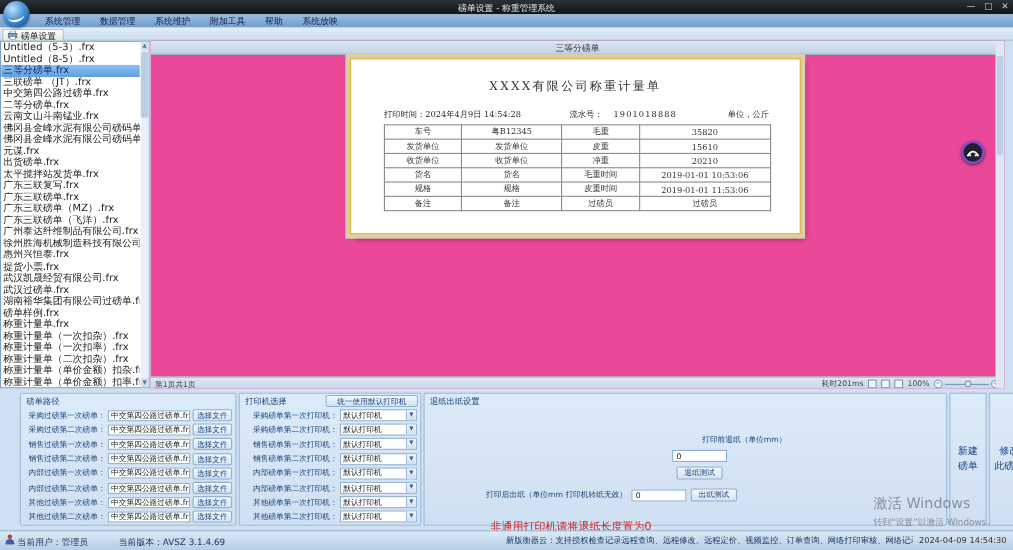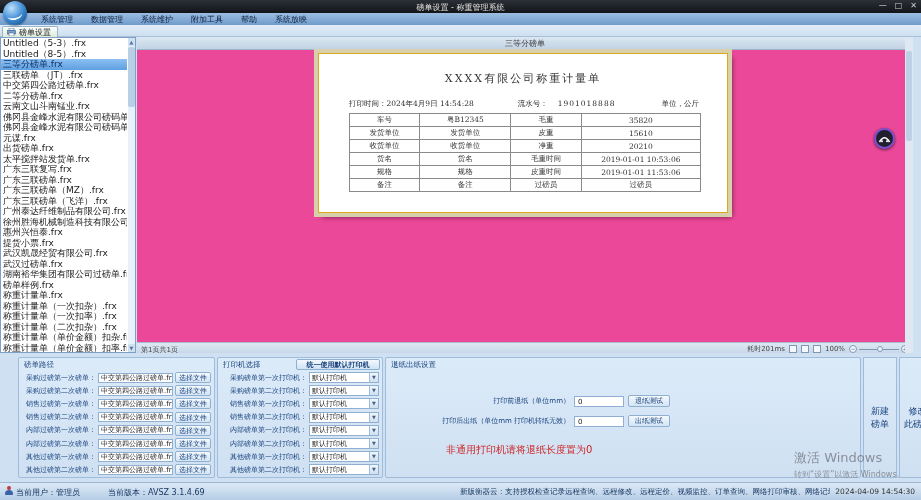--- a/index.html
+++ b/index.html
@@ -96,29 +96,29 @@
 
   .frow { display:flex; align-items:center; height:13.2px; padding:0 3px; gap:2px; }
   .flabel { width:74px; font-size:7px; color:#16407c; text-align:right; white-space:nowrap; overflow:hidden; }
   .finput { flex:1; height:10px; background:#fff; border:1px solid #8fb0d0; font-size:7px; color:#222;
     line-height:9px; padding-left:2px; white-space:nowrap; overflow:hidden; }
   .fbtn { width:36px; height:11px; background:linear-gradient(#f4f9fd,#d4e4f4); border:1px solid #90b0d0;
     border-radius:2px; font-size:7px; color:#16407c; text-align:center; line-height:10px; cursor:pointer; }
 
   .unify-btn { position:absolute; right:2px; top:1px; width:84px; height:11px;
     background:linear-gradient(#f4f9fd,#cfe2f4); border:1px solid #90b0d0; border-radius:2px;
-    font-size:7px; color:#16407c; text-align:center; line-height:10px; cursor:pointer;font-weight:bold; }
+    font-size:7px; color:#16407c; text-align:center; line-height:10px; cursor:pointer; }
   .plabel { width:86px; font-size:7px; color:#16407c; text-align:right; white-space:nowrap; }
   .combo { flex:1; height:11px; background:#fff; border:1px solid #8fb0d0; display:flex; align-items:center; cursor:pointer; }
   .combo-text { flex:1; font-size:7px; color:#222; padding-left:2px; white-space:nowrap; overflow:hidden; }
   .combo-arrow { width:9px; height:9px; background:linear-gradient(#f0f6fc,#cfe0f0); border-left:1px solid #9fbcdb;
     font-size:5px; line-height:9px; text-align:center; color:#44608a; }
 
   .paper-row { display:flex; align-items:center; gap:4px; margin-left:26px; }
-  .paper-row.r1 { margin-top:24px; }
+  .paper-row.r1 { margin-top:24px;flex-direction:column; }
   .paper-row.r2 { margin-top:8px; }
   .paper-label { width:158px; text-align:right; font-size:7px; color:#16407c; white-space:nowrap; }
   .paper-input { width:50px; height:11px; background:#fff; border:1px solid #8fb0d0; font-size:7px; padding-left:3px; line-height:10px; color:#222; }
   .paper-btn { width:42px; height:12px; background:linear-gradient(#f4f9fd,#d4e4f4); border:1px solid #90b0d0;
     border-radius:2px; font-size:7px; color:#16407c; text-align:center; line-height:11px; cursor:pointer; }
   .paper-warning { margin:16px 0 0 60px; font-size:10px; color:#cc2222; }
 
   .tall-btn { position:absolute; top:2px; height:121px; background:linear-gradient(#dcebf9,#cfe0f2);
     border:1px solid #9fbcdb; display:flex; align-items:center; justify-content:center; text-align:center;
     font-size:9px; color:#16407c; cursor:pointer; line-height:13px; }

